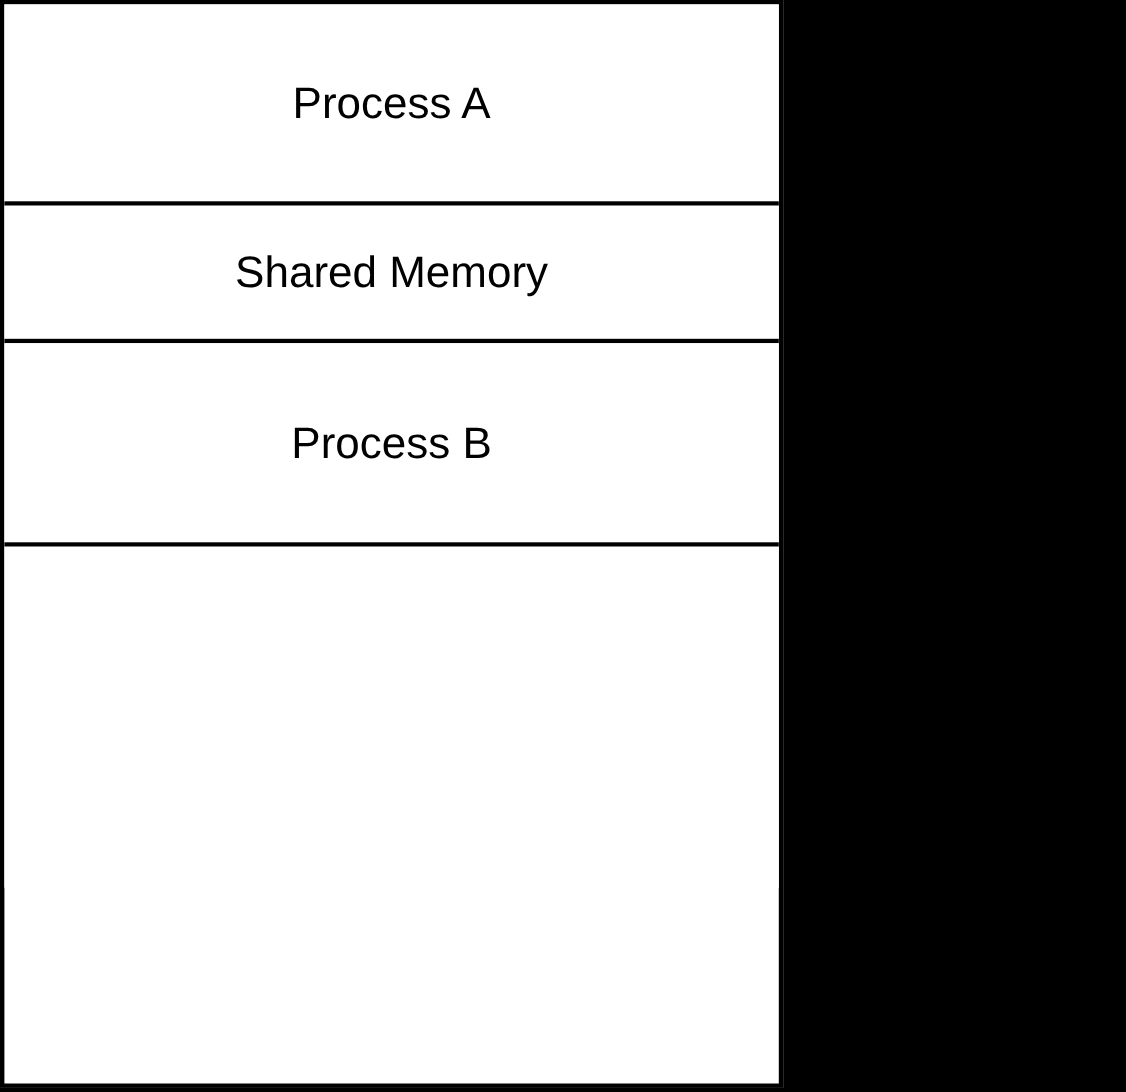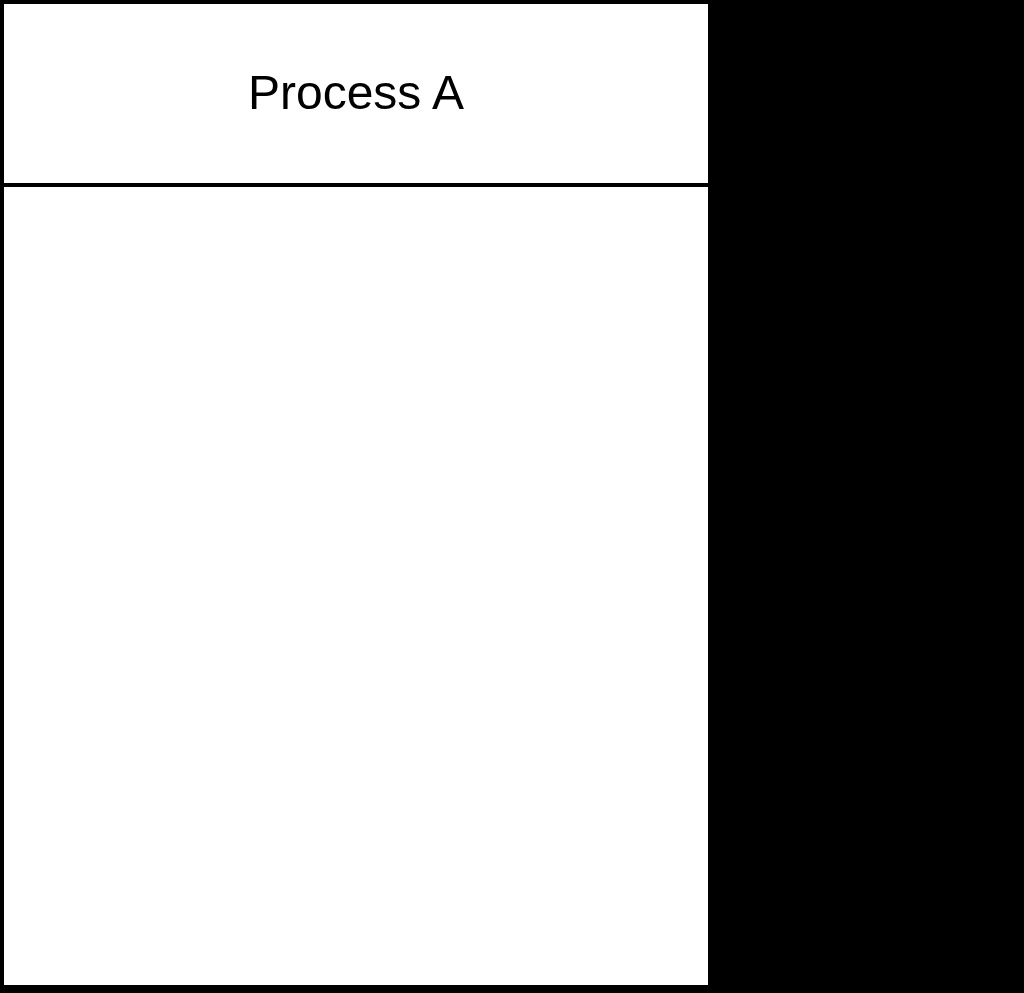--- a/index.html
+++ b/index.html
@@ -45,21 +45,21 @@
     justify-content: center;
     border-bottom: 4px solid #000000;
     overflow: hidden;
   }
   .region-row:last-child {
     border-bottom: none;
   }
 
   .region-label {
     font-family: "Liberation Sans", sans-serif;
-    font-size: 48px;
+    font-size: 40px;
     font-weight: 400;
     line-height: 1.05;
     color: #000000;
     letter-spacing: 0px;
     white-space: nowrap;
     text-align: center;
   }
 
   
   #row-process-a      { height: 183px; }
@@ -83,21 +83,27 @@
 
   <div class="black-fill" id="black-right"></div>
   <div class="black-fill" id="black-bottom"></div>
 
   <div id="diagram-panel">
 
     <div class="region-row" id="row-process-a">
       <span class="region-label">Process A</span>
     </div>
 
+    <div class="region-row" id="row-shared-memory">
+      <span class="region-label">Shared Memory</span>
+    </div>
 
+    <div class="region-row" id="row-process-b">
+      <span class="region-label">Process B</span>
+    </div>
 
     <div class="region-row" id="row-unlabeled-gap">
       <span class="region-label"></span>
     </div>
 
 
   </div>
 </div>
 
 </body></html>

